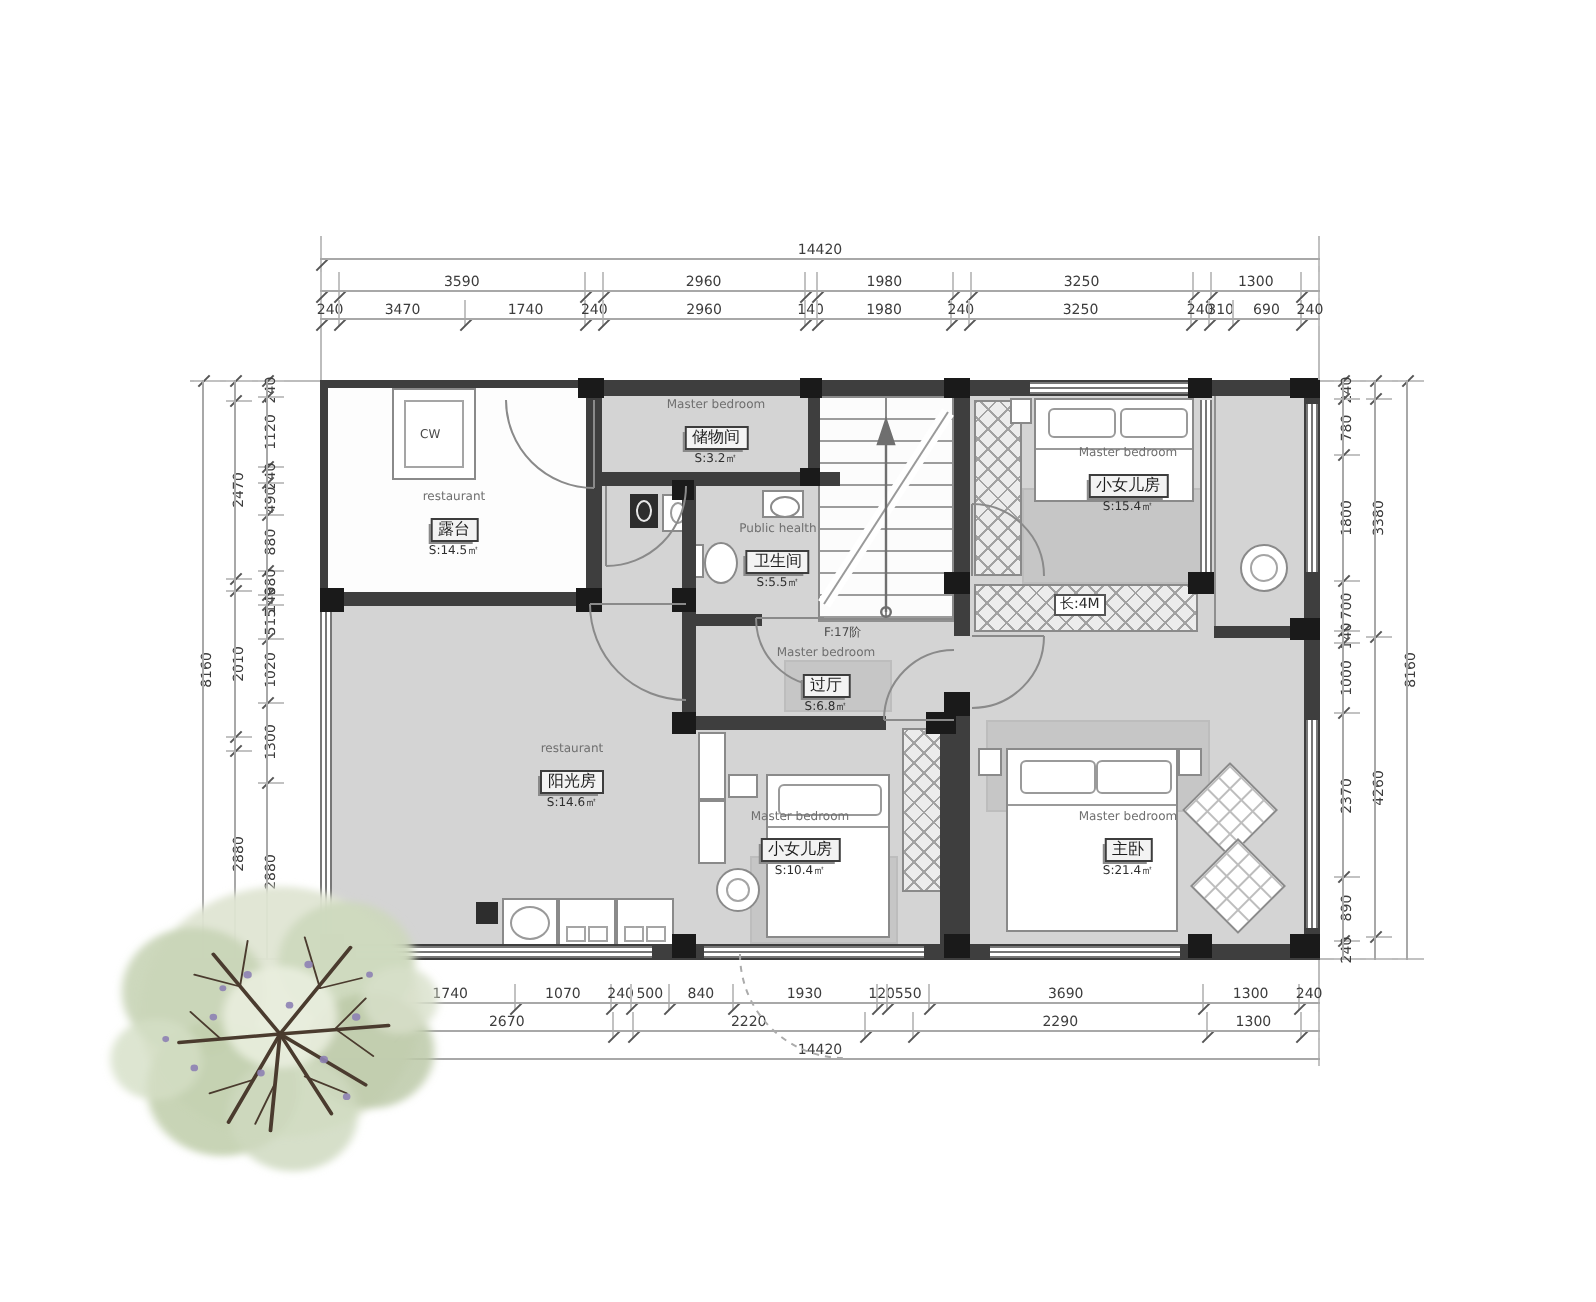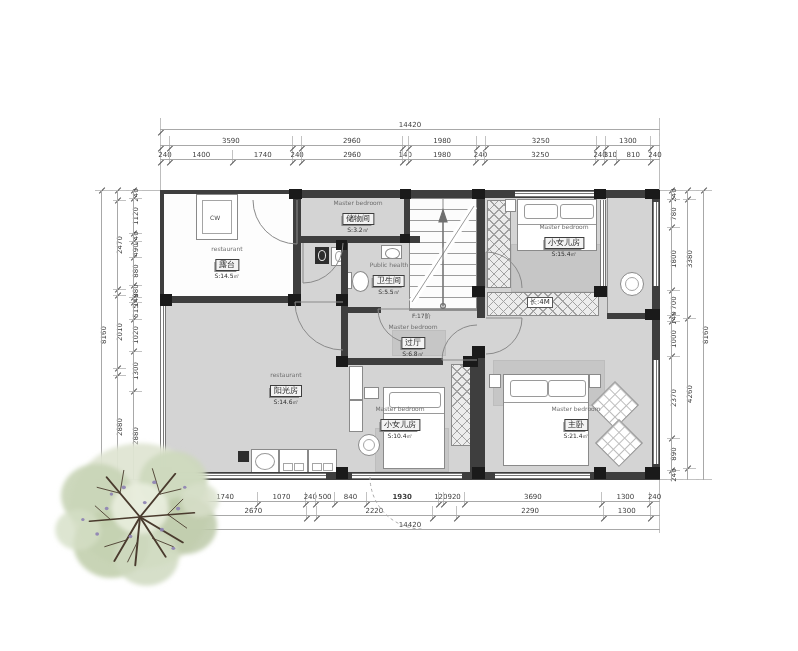--- a/index.html
+++ b/index.html
@@ -96,21 +96,21 @@
       <div class="dim-seg" style="flex-grow: 1300;">
         <span class="dim-lab">1300</span>
       </div>
       <div class="dim-seg" style="flex-grow: 240;"></div>
     </div>
   <div class="dim-row h" id="dim-top-details" style="left:160px;top:150px;width:500px;">
       <div class="dim-seg" style="flex-grow: 240;">
         <span class="dim-lab">240</span>
       </div>
       <div class="dim-seg" style="flex-grow: 1850;">
-        <span class="dim-lab">1400</span>
+        <span class="dim-lab">3470</span>
       </div>
       <div class="dim-seg" style="flex-grow: 1740;">
         <span class="dim-lab">1740</span>
       </div>
       <div class="dim-seg" style="flex-grow: 240;">
         <span class="dim-lab">240</span>
       </div>
       <div class="dim-seg" style="flex-grow: 2960;">
         <span class="dim-lab">2960</span>
       </div>
@@ -126,21 +126,21 @@
       <div class="dim-seg" style="flex-grow: 3250;">
         <span class="dim-lab">3250</span>
       </div>
       <div class="dim-seg" style="flex-grow: 240;">
         <span class="dim-lab">240</span>
       </div>
       <div class="dim-seg" style="flex-grow: 310;">
         <span class="dim-lab">310</span>
       </div>
       <div class="dim-seg" style="flex-grow: 990;">
-        <span class="dim-lab">810</span>
+        <span class="dim-lab">690</span>
       </div>
       <div class="dim-seg" style="flex-grow: 240;">
         <span class="dim-lab">240</span>
       </div>
     </div>
   <div class="dim-row h" id="dim-bot-details" style="left:160px;top:492px;width:500px;">
       <div class="dim-seg" style="flex-grow: 850;">
         <span class="dim-lab">850</span>
       </div>
       <div class="dim-seg" style="flex-grow: 1740;">
@@ -151,28 +151,28 @@
       </div>
       <div class="dim-seg" style="flex-grow: 240;">
         <span class="dim-lab">240</span>
       </div>
       <div class="dim-seg" style="flex-grow: 500;">
         <span class="dim-lab">500</span>
       </div>
       <div class="dim-seg" style="flex-grow: 840;">
         <span class="dim-lab">840</span>
       </div>
-      <div class="dim-seg" style="flex-grow: 1930; font-weight: bold;">
+      <div class="dim-seg" style="flex-grow: 1930;">
         <span class="dim-lab">1930</span>
       </div>
       <div class="dim-seg" style="flex-grow: 120;">
         <span class="dim-lab">120</span>
       </div>
       <div class="dim-seg" style="flex-grow: 550;">
-        <span class="dim-lab">920</span>
+        <span class="dim-lab">550</span>
       </div>
       <div class="dim-seg" style="flex-grow: 3690;">
         <span class="dim-lab">3690</span>
       </div>
       <div class="dim-seg" style="flex-grow: 1300;">
         <span class="dim-lab">1300</span>
       </div>
       <div class="dim-seg" style="flex-grow: 240;">
         <span class="dim-lab">240</span>
       </div>
@@ -522,15 +522,15 @@
         <circle cx="152" cy="70" r="1.8"></circle>
         <circle cx="45" cy="108" r="1.8"></circle>
     </g>
   </svg>
 <div class="room-label" style="left: 358px; top: 216px;"><div class="rl-en">Master bedroom</div><div class="rl-zh">储物间</div><div class="rl-area">S:3.2㎡</div></div>
     <div class="room-label" style="left: 227px; top: 262px;"><div class="rl-en">restaurant</div><div class="rl-zh">露台</div><div class="rl-area">S:14.5㎡</div></div>
     <div class="room-label" style="left: 389px; top: 278px;"><div class="rl-en">Public health</div><div class="rl-zh">卫生间</div><div class="rl-area">S:5.5㎡</div></div>
     <div class="room-label" style="left: 413px; top: 340px;"><div class="rl-en">Master bedroom</div><div class="rl-zh">过厅</div><div class="rl-area">S:6.8㎡</div></div>
     <div class="room-label" style="left: 286px; top: 388px;"><div class="rl-en">restaurant</div><div class="rl-zh">阳光房</div><div class="rl-area">S:14.6㎡</div></div>
     <div class="room-label" style="left: 400px; top: 422px;"><div class="rl-en">Master bedroom</div><div class="rl-zh">小女儿房</div><div class="rl-area">S:10.4㎡</div></div>
-    <div class="room-label" style="left: 576px; top: 422px;"><div class="rl-en">Master bedroom</div><div class="rl-zh">主卧</div><div class="rl-area">S:21.4㎡</div></div>
+    <div class="room-label" style="left: 564px; top: 422px;"><div class="rl-en">Master bedroom</div><div class="rl-zh">主卧</div><div class="rl-area">S:21.4㎡</div></div>
     <div class="room-label" style="left: 564px; top: 240px;"><div class="rl-en">Master bedroom</div><div class="rl-zh">小女儿房</div><div class="rl-area">S:15.4㎡</div></div>
   </div>
 
 </body></html>

